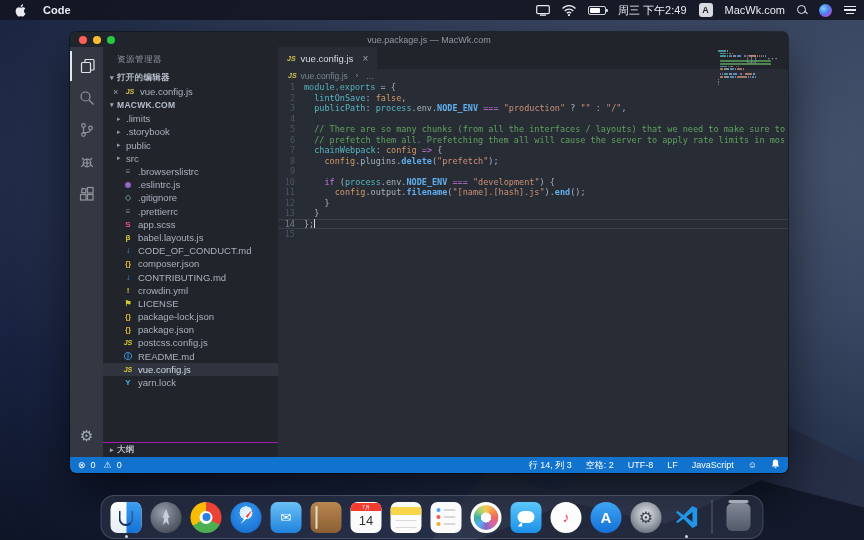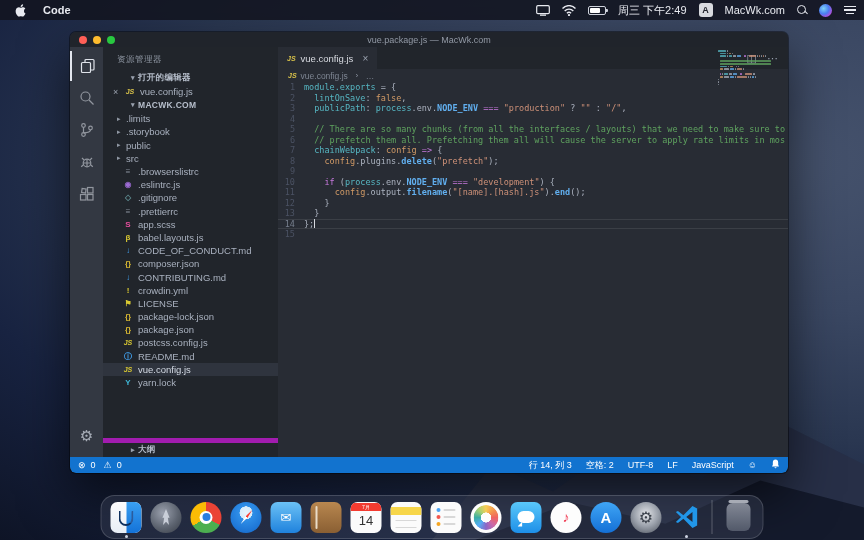--- a/index.html
+++ b/index.html
@@ -53,29 +53,29 @@
   .activitybar { position:absolute; left:0; top:15px; bottom:16px; width:33px; background:#333842;
     display:flex; flex-direction:column; align-items:center; padding-top:4px; gap:2px; }
   .ab-icon { width:33px; height:30px; display:flex; align-items:center; justify-content:center; opacity:0.55; }
   .ab-icon.active { opacity:1; border-left:2px solid #e2e6ee; }
   .ab-icon svg { width:16px; height:16px; stroke:#dfe3ea; fill:none; stroke-width:1.2; }
   .ab-gear { margin-top:auto; margin-bottom:6px; font-size:15px; color:#c6ccd6; opacity:0.8; }
 
   .sidebar { position:absolute; left:33px; top:15px; bottom:16px; width:175px; background:#21252b; overflow:hidden; }
   .sb-title { padding:7px 0 5px 14px; font-size:8.5px; letter-spacing:0.5px; color:#8f97a3; }
   .sb-section { display:flex; align-items:center; height:14px; padding-left:4px; font-size:8.5px;
-    font-weight:bold; color:#b7bfcc; letter-spacing:0.3px;margin-left:21px; }
+    font-weight:bold; color:#b7bfcc; letter-spacing:0.3px; }
   .chev { width:10px; text-align:center; font-size:7px; color:#9aa2af; }
   .row { display:flex; align-items:center; height:13.2px; padding-left:14px; color:#a9b1bf; white-space:nowrap; font-size:9.5px; }
   .row.selected { background:#2f343e; color:#d3d9e3; }
   .row .fchev { width:9px; font-size:7px; color:#8f97a3; }
   .ficon { width:12px; margin-right:4px; text-align:center; font-size:8px; font-weight:bold; flex:none; }
   .ficon.js-badge { font-size:7px; font-style:italic; }
   .close-x { width:9px; color:#9aa2af; margin-right:2px; font-size:9px; }
-  .sb-bottom { position:absolute; bottom:0; left:0; right:0; border-top:5px solid #a21caf; }
+  .sb-bottom { position:absolute; bottom:0; left:0; right:0; border-top:1px solid #a21caf; }
   .sb-bottom .sb-section { height:14px; background:#21252b; }
 
   .editor { position:absolute; left:208px; top:15px; right:0; bottom:16px; background:#282c34; }
   .tabbar { position:absolute; top:0; left:0; right:0; height:22px; background:#21252b; display:flex; }
   .tab { display:flex; align-items:center; gap:5px; padding:0 9px; background:#282c34; color:#d7dae0; font-size:9.5px; }
   .tab .tclose { color:#9aa2af; font-size:10px; margin-left:4px; }
   .js-mini { color:#d8c24a; font-size:7px; font-weight:bold; font-style:italic; }
   .tab-actions { margin-left:auto; display:flex; align-items:center; gap:10px; padding-right:10px; color:#9aa2af; font-size:11px; }
   .breadcrumb { position:absolute; top:22px; left:0; right:0; height:13px; display:flex; align-items:center;
     gap:4px; padding-left:10px; font-size:8.5px; color:#7d8592; }
@@ -374,21 +374,21 @@
       </div>
       <div class="breadcrumb">
         <span class="js-mini">JS</span>
         <span>vue.config.js</span>
         <span class="chev">›</span>
         <span>…</span>
       </div>
       <div class="codepane" id="codepane">
           <div class="codeline">
             <span class="lineno">1</span>
-            <span class="linetext"><span style="color: rgb(86, 182, 194);">module.exports</span><span style="color: rgb(171, 178, 191);"> = {</span></span>
+            <span class="linetext"><span style="color: rgb(86, 182, 194); font-family: Liberation Mono, monospace;">module.exports</span><span style="color: rgb(171, 178, 191);"> = {</span></span>
           </div>
           <div class="codeline">
             <span class="lineno">2</span>
             <span class="linetext"><span style="color: rgb(171, 178, 191);">  </span><span style="color: rgb(86, 182, 194);">lintOnSave</span><span style="color: rgb(171, 178, 191);">: </span><span style="color: rgb(209, 154, 102);">false</span><span style="color: rgb(171, 178, 191);">,</span></span>
           </div>
           <div class="codeline">
             <span class="lineno">3</span>
             <span class="linetext"><span style="color: rgb(171, 178, 191);">  </span><span style="color: rgb(86, 182, 194);">publicPath</span><span style="color: rgb(171, 178, 191);">: </span><span style="color: rgb(86, 182, 194);">process</span><span style="color: rgb(171, 178, 191);">.env.</span><span style="color: rgb(97, 175, 239); font-weight: bold;">NODE_ENV</span><span style="color: rgb(171, 178, 191);"> </span><span style="color: rgb(198, 120, 221);">===</span><span style="color: rgb(171, 178, 191);"> </span><span style="color: rgb(206, 145, 120);">"production"</span><span style="color: rgb(171, 178, 191);"> ? </span><span style="color: rgb(206, 145, 120);">""</span><span style="color: rgb(171, 178, 191);"> : </span><span style="color: rgb(206, 145, 120);">"/"</span><span style="color: rgb(171, 178, 191);">,</span></span>
           </div>
           <div class="codeline">

